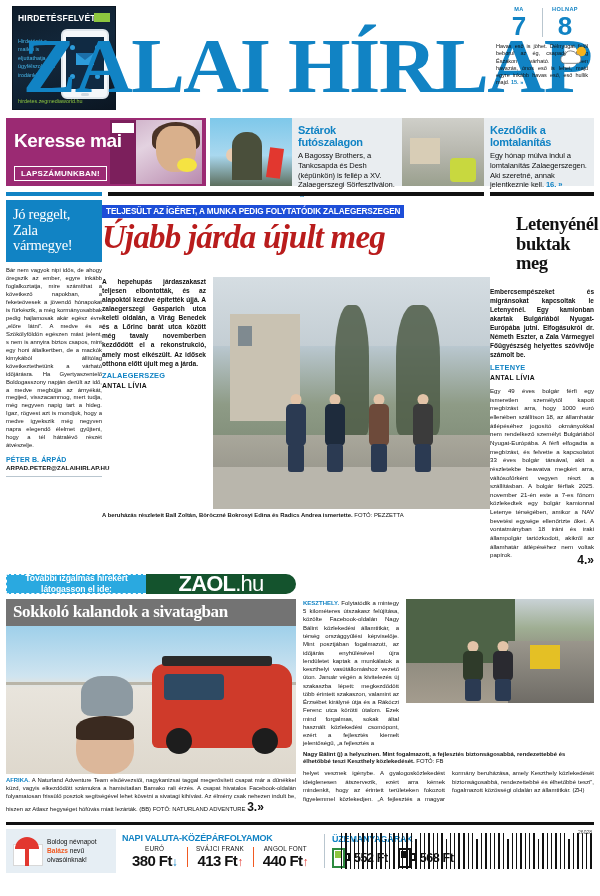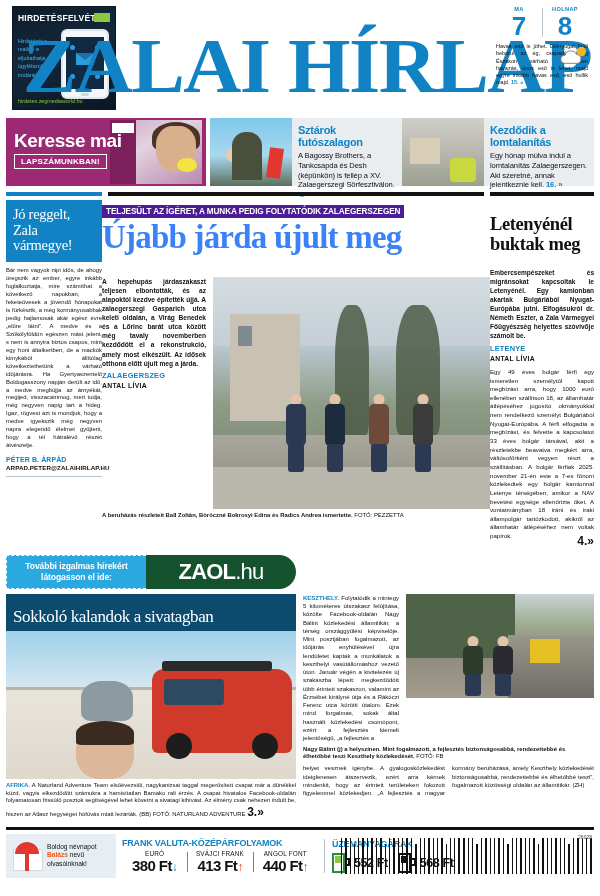--- a/index.html
+++ b/index.html
@@ -57,21 +57,21 @@
   .wx-lbl{font-size:5.6px;font-weight:bold;color:#1183c4;letter-spacing:.4px;}
   .wx-deg{font-size:26px;font-weight:bold;color:#1183c4;line-height:1;margin-top:1px;}
   .wx-text{position:relative;margin-top:4px;font-size:5.5px;line-height:1.32;color:#111;text-align:justify;}
   .wx-text .pg{color:#1183c4;font-weight:bold;}
   .wx-ico{position:absolute;right:-1px;top:2px;width:30px;height:22px;}
 
   
   .promo{display:flex;gap:4px;height:68px;margin-top:2px;}
   .promo-left{width:200px;background:#9b2a73;position:relative;overflow:hidden;}
   .promo-left .pl-title{position:absolute;left:8px;top:12px;font-size:19px;font-weight:bold;color:#fff;letter-spacing:-.4px;}
-  .promo-left .pl-sub{position:absolute;left:8px;top:36px;font-size:8px;font-weight:bold;color:#fff;border:1px solid #fff;padding:2px 6px;letter-spacing:.2px;}
+  .promo-left .pl-sub{position:absolute;left:8px;top:48px;font-size:8px;font-weight:bold;color:#fff;border:1px solid #fff;padding:2px 6px;letter-spacing:.2px;}
   .promo-left .mag{
     position:absolute;right:4px;top:2px;width:92px;height:64px;
     background:linear-gradient(150deg,#c9a8c2 0%,#e3d2e0 40%,#b98aae 100%);
   }
   .promo-left .mag .mcol{position:absolute;left:0;top:0;width:26px;height:100%;background:#7c1f5c;}
   .promo-left .mag .mhead{position:absolute;left:2px;top:3px;width:22px;height:10px;background:#fff;}
   .promo-left .mag .face{position:absolute;right:6px;top:6px;width:40px;height:46px;border-radius:40% 40% 45% 45%;background:#d9b08c;}
   .promo-left .mag .hair{position:absolute;right:2px;top:2px;width:48px;height:30px;border-radius:50% 50% 30% 30%;background:#4a3326;}
   .promo-left .mag .badge{position:absolute;right:5px;bottom:12px;width:20px;height:14px;border-radius:50%;background:#f5e342;}
 
@@ -100,22 +100,22 @@
   .col-mid{flex:1;min-width:0;}
   .col-right{width:104px;flex:0 0 104px;}
 
   .jo-box{background:#1183c4;color:#fff;padding:7px 7px 8px 7px;}
   .jo-box .t{font-family:"Liberation Serif", serif;font-size:14.5px;line-height:1.08;letter-spacing:-.3px;}
   .body-sm{font-size:5.9px;line-height:1.35;text-align:justify;color:#111;margin-top:5px;hyphens:auto;}
   .byline-name{font-size:7px;font-weight:bold;color:#1183c4;letter-spacing:.1px;margin-top:6px;}
   .byline-mail{font-size:6.2px;font-weight:bold;color:#111;letter-spacing:.1px;margin-top:1px;}
   .hr-thin{height:1px;background:#b9c6cf;margin-top:5px;}
 
-  .kicker-bar{background:#4c1d95;color:#fff;font-size:8.2px;font-weight:bold;letter-spacing:-.1px;padding:2px 4px;display:inline-block;}
-  .main-head{font-family:"Liberation Serif", serif;font-size:33px;line-height:1.02;letter-spacing:-.8px;margin-top:3px;color:#3b82f6;}
+  .kicker-bar{background:#1d4ed8;color:#fff;font-size:8.2px;font-weight:bold;letter-spacing:-.1px;padding:2px 4px;display:inline-block;}
+  .main-head{font-family:"Liberation Serif", serif;font-size:33px;line-height:1.02;letter-spacing:-.8px;margin-top:3px;color:#b91c1c;font-style:italic;}
 
   .lead-row{display:flex;gap:7px;margin-top:7px;}
   .lead-col{width:104px;flex:0 0 104px;}
   .lead-txt{font-size:6.6px;line-height:1.38;text-align:justify;font-weight:bold;color:#111;}
   .place{font-size:7.4px;font-weight:bold;color:#1183c4;letter-spacing:.2px;margin-top:3px;}
   .author{font-size:6.8px;font-weight:bold;color:#111;letter-spacing:.3px;margin-top:2px;}
   .photo-main{flex:1;min-width:0;height:232px;position:relative;overflow:hidden;
     background:linear-gradient(180deg,#cfd9df 0%,#b9c7cf 30%,#8e9b86 55%,#6e7a66 100%);}
   .photo-main .sky{position:absolute;left:0;top:0;right:0;height:30%;background:linear-gradient(180deg,#d5dde2,#c4ced4);}
   .photo-main .tree{position:absolute;top:12%;width:34px;height:56%;background:#4d5c46;border-radius:40% 40% 10% 10%;opacity:.85;}
@@ -123,41 +123,41 @@
   .photo-main .bldg:after{content:"";position:absolute;left:8px;top:12px;width:14px;height:20px;background:#7f8a90;}
   .photo-main .walk{position:absolute;left:0;right:0;bottom:0;height:32%;background:linear-gradient(180deg,#a9a79b,#8b8a80);}
   .photo-main .pav{position:absolute;left:0;right:0;bottom:0;height:18%;background:#b9b6ac;}
   .ppl{position:absolute;bottom:16%;width:22px;height:78px;}
   .ppl .head{position:absolute;left:50%;top:0;transform:translateX(-50%);width:11px;height:11px;border-radius:50%;background:#e3c4a8;}
   .ppl .body{position:absolute;left:50%;top:10px;transform:translateX(-50%);width:20px;height:42px;border-radius:5px;}
   .ppl .legs{position:absolute;left:50%;top:50px;transform:translateX(-50%);width:16px;height:28px;background:#2b3a52;border-radius:3px;}
   .cap{font-size:5.9px;line-height:1.25;color:#111;margin-top:3px;}
   .cap b{font-weight:bold;}
 
-  .right-head{font-family:"Liberation Serif", serif;font-size:18.5px;line-height:1.04;letter-spacing:-.4px;color:#111;}
+  .right-head{font-family:"Liberation Serif", serif;font-size:18.5px;line-height:1.04;letter-spacing:-.4px;color:#111;margin-left:26px;}
   .right-lead{font-size:6.5px;line-height:1.38;text-align:justify;font-weight:bold;margin-top:6px;color:#111;}
   .right-body{font-size:6.1px;line-height:1.42;text-align:justify;color:#111;margin-top:6px;}
   .jump{display:inline-block;font-size:12px;font-weight:bold;color:#111;}
 
   
   .band{display:flex;gap:7px;margin-top:6px;align-items:flex-start;}
-  .zaol{width:290px;flex:0 0 290px;height:34px;display:flex;border-radius:3px;overflow:hidden;}
+  .zaol{width:290px;flex:0 0 290px;height:20px;display:flex;border-radius:3px;overflow:hidden;}
   .zaol .l{flex:1;background:#2aa9e0;color:#fff;display:flex;align-items:center;justify-content:center;
     text-align:center;font-size:8.6px;font-weight:bold;line-height:1.3;letter-spacing:-.1px;
     border:1.6px dashed #ffffff;border-right:none;box-sizing:border-box;}
   .zaol .r{width:150px;flex:0 0 150px;background:#14532d;display:flex;align-items:center;justify-content:center;
     color:#fff;font-size:22px;font-weight:bold;letter-spacing:-.8px;border-radius:0 17px 17px 0;}
   .zaol .r i{font-style:normal;font-weight:normal;}
 
   
   .bot{display:flex;gap:7px;margin-top:5px;}
   .bot-left{width:290px;flex:0 0 290px;}
   .bot-right{flex:1;min-width:0;}
-  .orange-head{background:#0c4a6e;color:#fff;font-family:"Liberation Serif", serif;font-weight:normal;
-    font-size:17px;letter-spacing:-.4px;padding:13px 7px 4px 7px;}
+  .orange-head{background:#737373;color:#fff;font-family:"Liberation Serif", serif;font-weight:bold;
+    font-size:17px;letter-spacing:-.4px;padding:3px 7px 4px 7px;}
   .desert{height:148px;position:relative;overflow:hidden;
     background:linear-gradient(180deg,#9fd0ea 0%,#cfe4f0 34%,#e8e4dc 42%,#ded8cd 100%);}
   .desert .horizon{position:absolute;left:0;right:0;top:38%;height:3px;background:#b9b5a8;}
   .desert .rock{position:absolute;left:26%;top:34%;width:52px;height:40px;background:#8d9aa2;border-radius:40% 40% 20% 20%;}
   .desert .car{position:absolute;right:4px;top:26%;width:140px;height:84px;background:#cf3a2a;border-radius:12px 16px 6px 6px;}
   .desert .car .win{position:absolute;left:12px;top:10px;width:60px;height:26px;background:#2e4a63;border-radius:4px;}
   .desert .car .rack{position:absolute;left:10px;top:-8px;width:110px;height:10px;background:#2a2a2a;border-radius:3px;}
   .desert .car .wheel{position:absolute;bottom:-6px;width:26px;height:26px;border-radius:50%;background:#1d1d1d;}
   .desert .selfie{position:absolute;left:24%;bottom:0;width:58px;height:58px;border-radius:50% 50% 40% 40%;background:#dcb79a;}
   .desert .selfie .hair{position:absolute;left:0;top:0;width:58px;height:24px;border-radius:50% 50% 10% 10%;background:#3a2a20;}
@@ -459,21 +459,21 @@
       </div>
       <div class="nd-txt">
         <span>Boldog névnapot</span>
         <span class="nm">Balázs</span>
         <span>nevű</span>
         <span>olvasóinknak!</span>
       </div>
     </div>
 
     <div class="fx">
-      <div class="fx-title">FRANK VALUTA-KÖZÉPÁRFOLYAMOK</div>
+      <div class="fx-title">NAPI VALUTA-KÖZÉPÁRFOLYAMOK</div>
       <div class="fx-row">
         <div class="fx-cell">
           <div class="fx-lbl">EURÓ</div>
           <div class="fx-val"><span>380 Ft</span><span class="dn">↓</span></div>
         </div>
         <div class="fx-cell">
           <div class="fx-lbl">SVÁJCI FRANK</div>
           <div class="fx-val"><span>413 Ft</span><span class="up">↑</span></div>
         </div>
         <div class="fx-cell">

